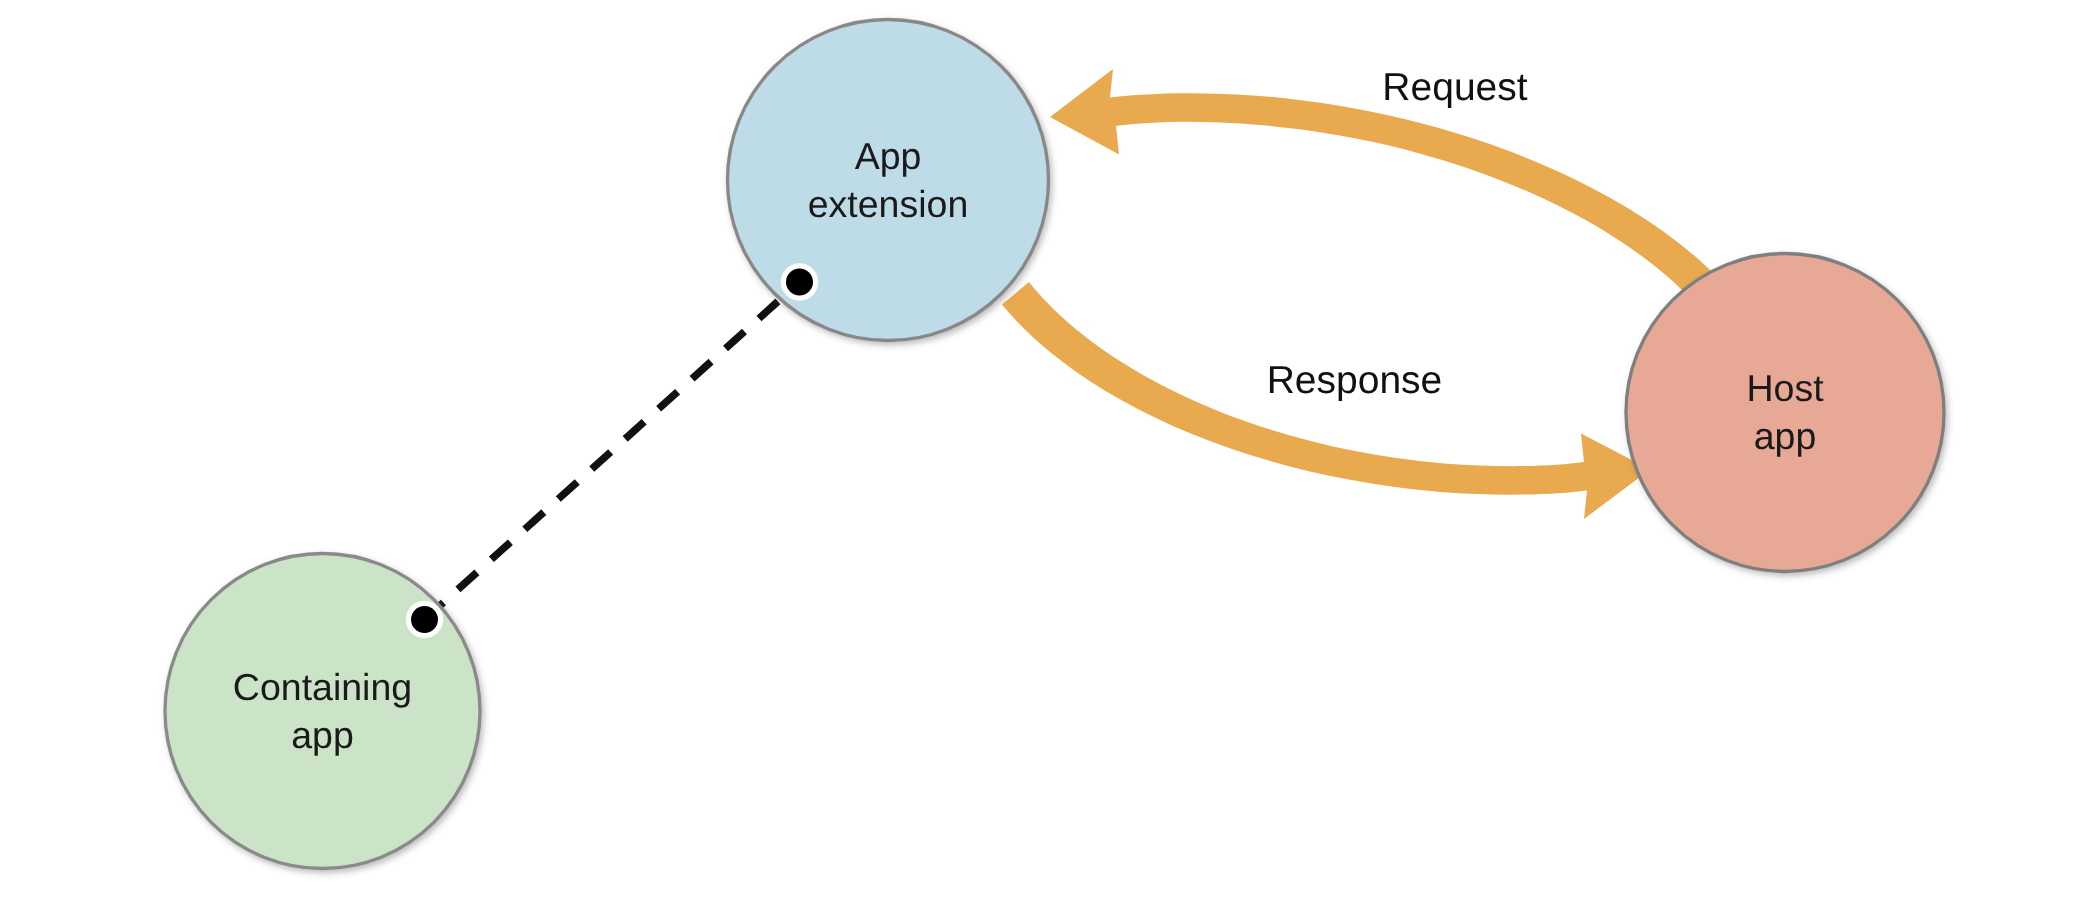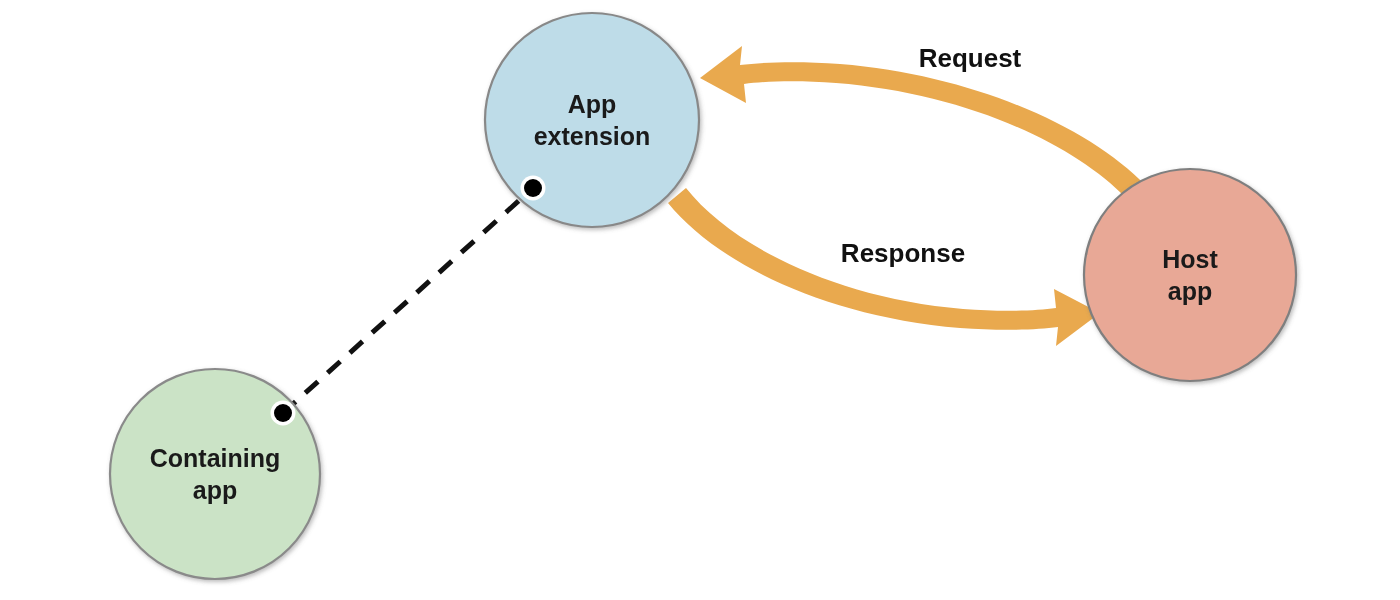--- a/index.html
+++ b/index.html
@@ -12,21 +12,20 @@
     width: 1400px;
     height: 600px;
     font-family: "Liberation Sans", sans-serif;
     overflow: hidden;
   }
   #diagram-root {
     position: relative;
     width: 1400px;
     height: 568px;
     background: #ffffff;
-    font-weight: bold;
   }
   #diagram-svg {
     position: absolute;
     top: 0;
     left: 0;
     width: 1400px;
     height: 600px;
     display: block;
   }
   .node-label {

